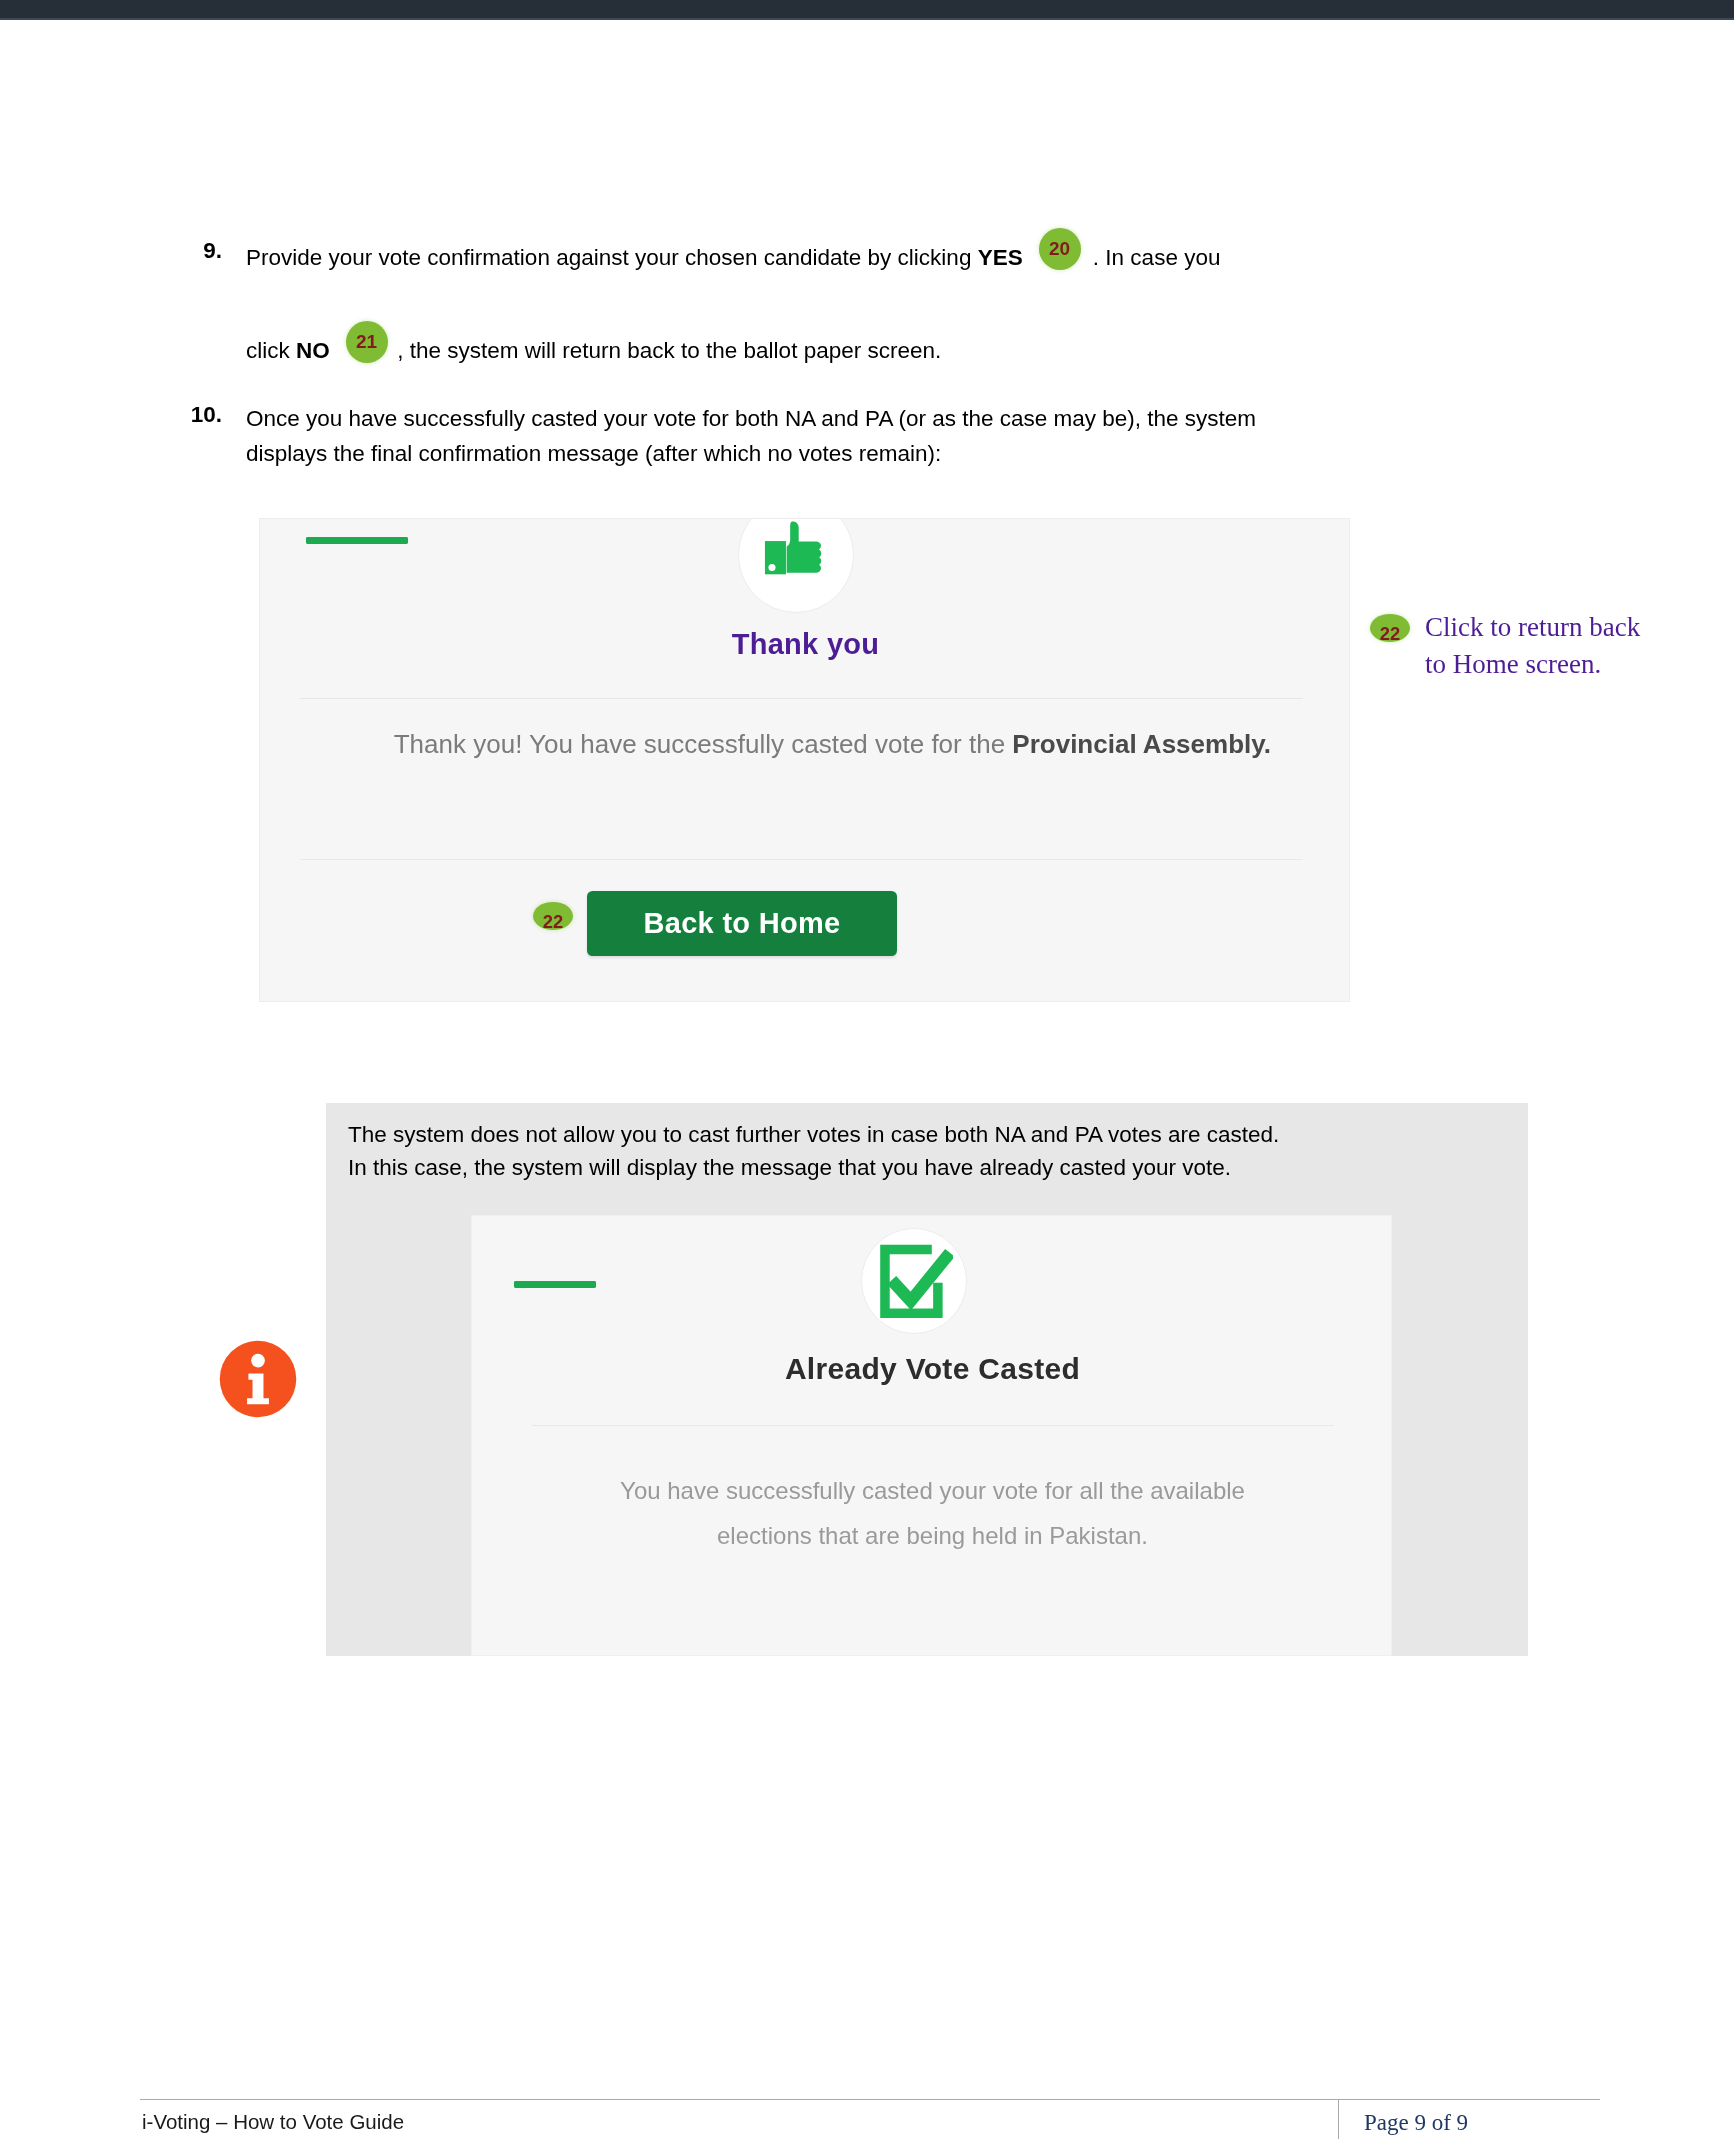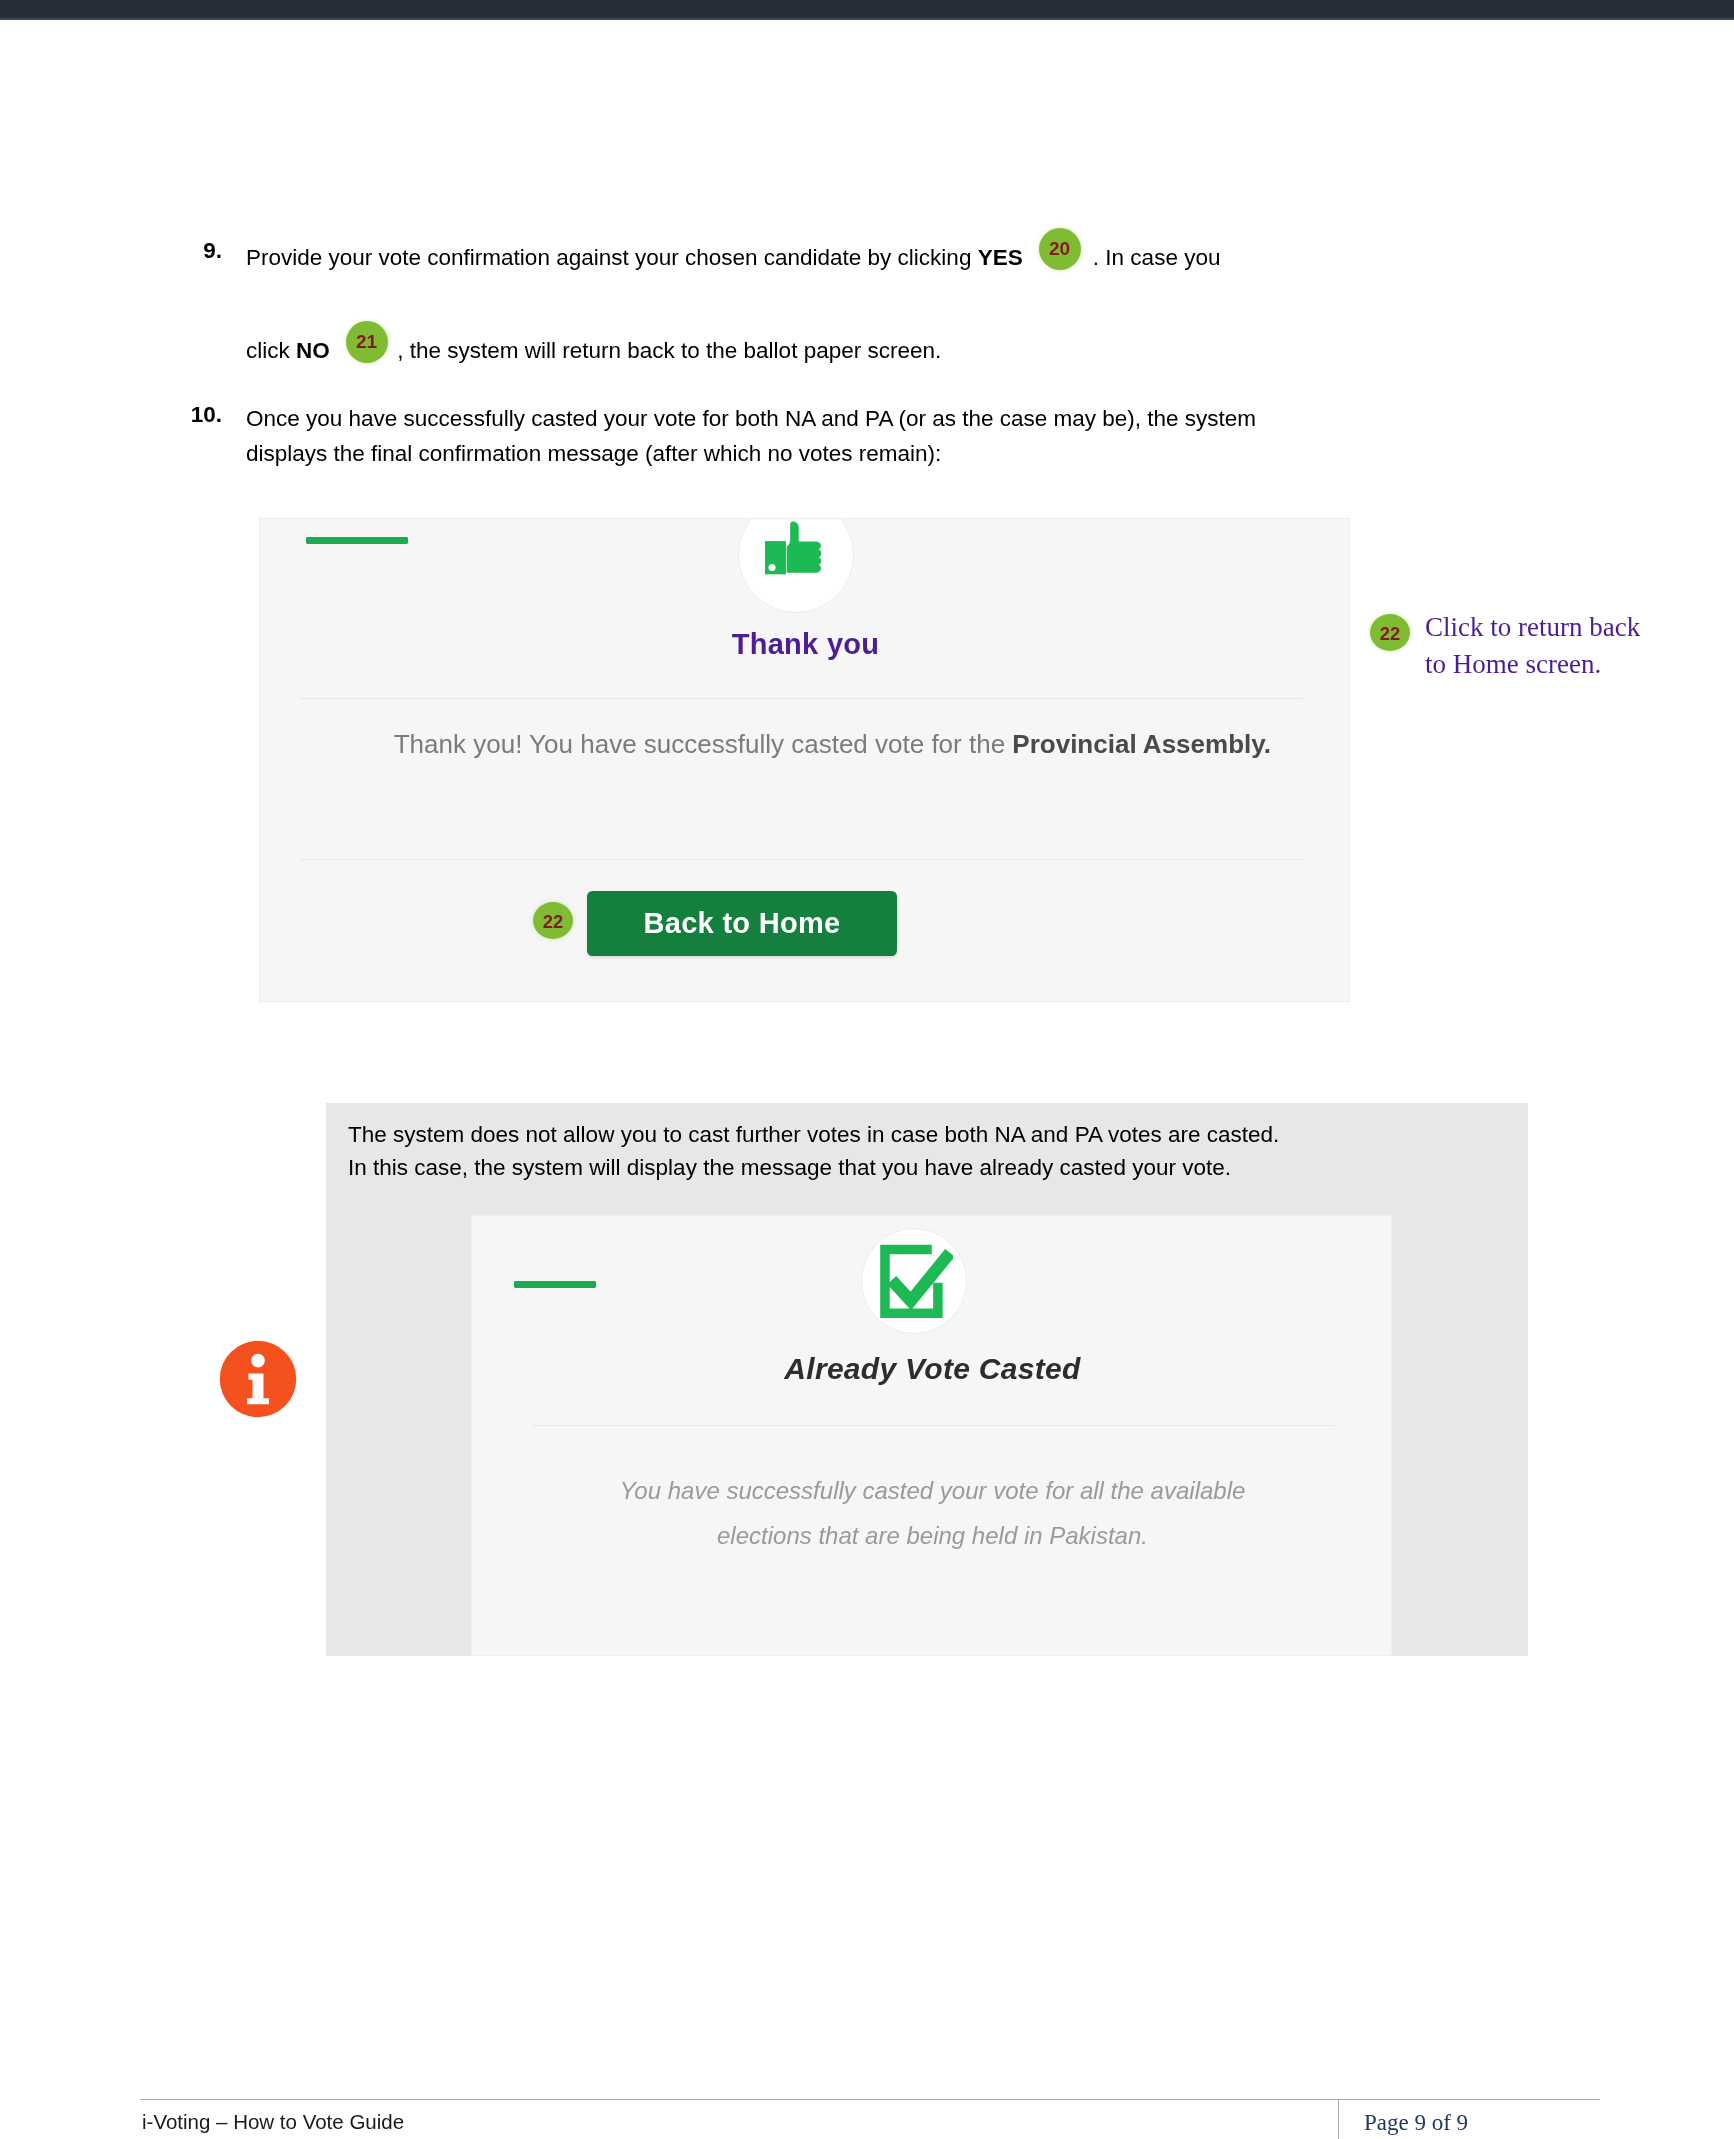--- a/index.html
+++ b/index.html
@@ -60,21 +60,21 @@
   }
   .badge-inline {
     width: 42px; height: 42px;
     line-height: 42px;
     font-size: 19px;
   }
   .badge-abs {
     position: absolute;
   }
   .badge-sm {
-    width: 40px; height: 37px;
+    width: 40px; height: 28px;
     line-height: 40px;
     font-size: 18.4px;
   }
 
   
   #shot-thankyou {
     position: absolute;
     left: 259px; top: 497px;
     width: 1091px; height: 484px;
     background: #f6f6f6;
@@ -192,21 +192,20 @@
 
   
   #shot-already {
     position: absolute;
     left: 145px; top: 112px;   
     width: 921px; height: 441px;
     background: #f6f6f6;
     border: 0.7px solid #efefef;
     box-sizing: border-box;
     overflow: hidden;
-    font-style: italic;
   }
   #shot-already .accent-bar {
     position: absolute;
     left: 42px; top: 65px;
     width: 82px; height: 7.5px;
     background: #1DA94F;
     border-radius: 1.4px;
   }
   #check-circle {
     left: 389px; top: 12.3px;

